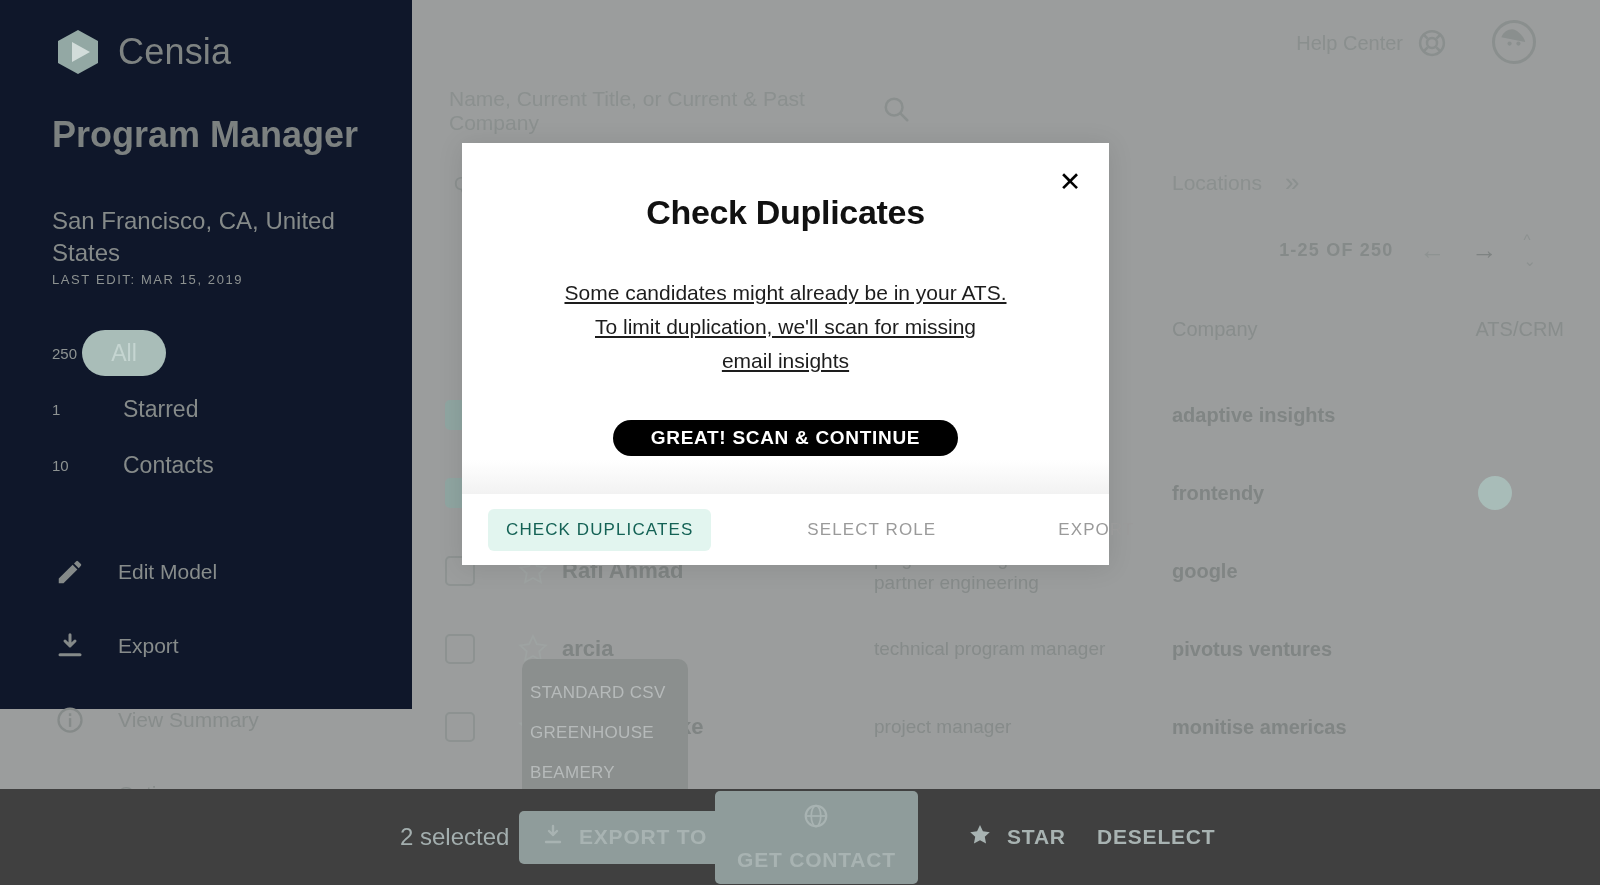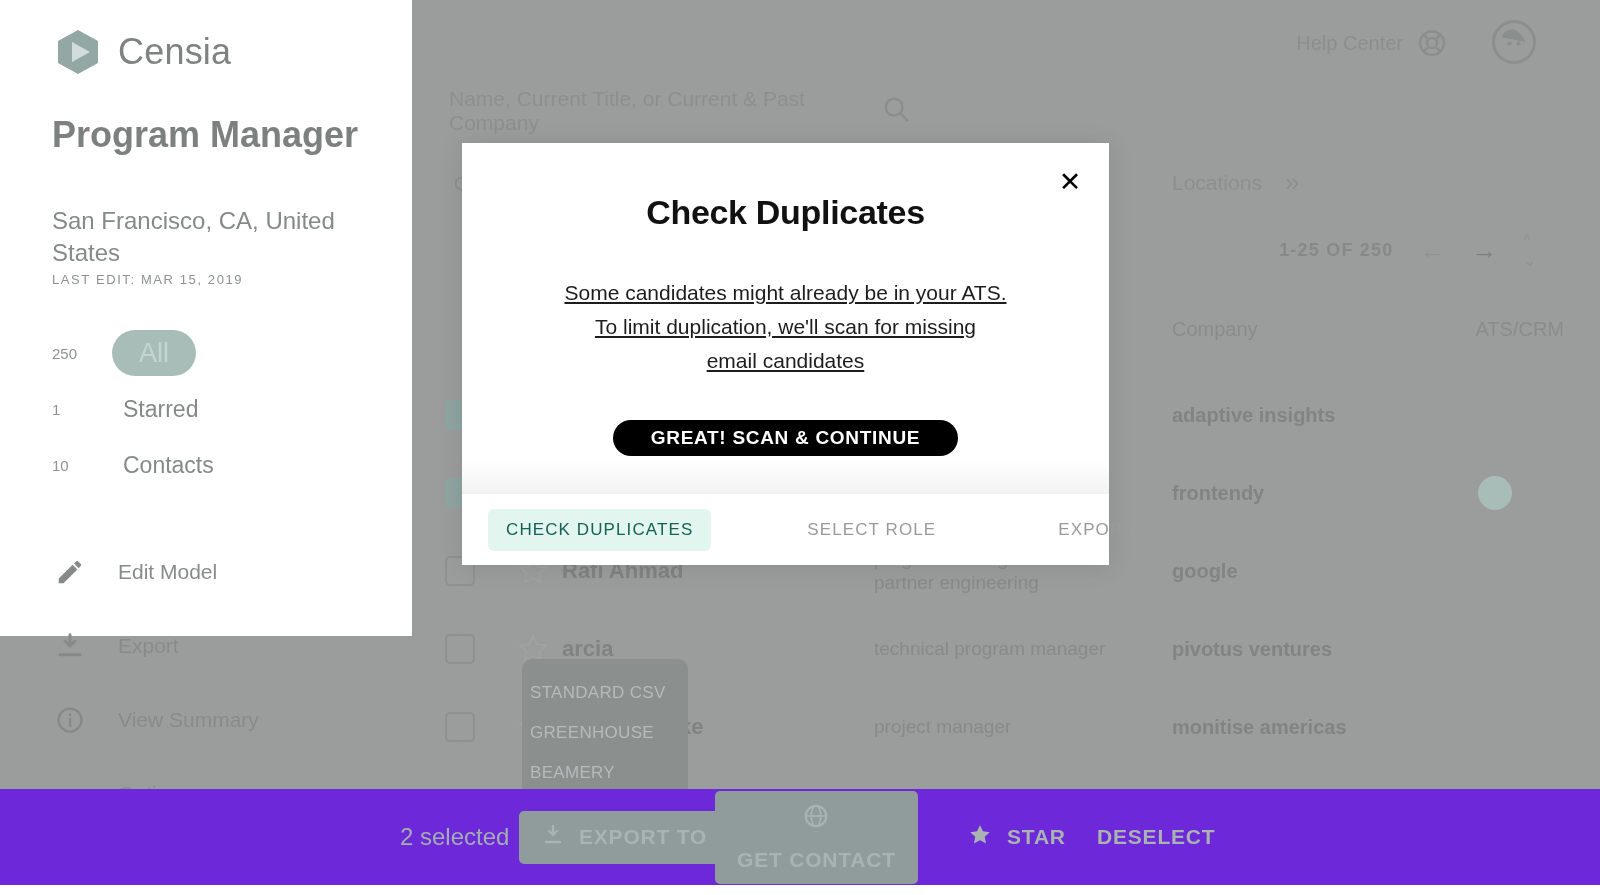--- a/index.html
+++ b/index.html
@@ -13,22 +13,22 @@
 
   
   #app-backdrop {
     position: absolute; inset: 0;
     background: #9b9d9d;
     overflow: hidden;
   }
 
   
   #sidebar {
-    position: absolute; left: 0; top: 0; width: 412px; height: 636px;
-    background: #ffffff;
+    position: absolute; left: 0; top: 0; width: 412px; height: 709px;
+    background: #0f172a;
   }
   .logo-row { position: absolute; left: 52px; top: 26px; display: flex; align-items: center; gap: 14px; }
   .logo-mark { width: 52px; height: 52px; position: relative; }
   .logo-text { font-size: 36px; color: #7e8382; letter-spacing: .2px; }
 
   .job-title {
     position: absolute; left: 52px; top: 115px; width: 330px;
     font-size: 36px; font-weight: bold; line-height: 40px; color: #7c8180;
   }
   .job-location {
@@ -40,24 +40,24 @@
     font-size: 13px; letter-spacing: 1.6px; color: #8d9291;
   }
 
   .filter-list { position: absolute; left: 0; top: 325px; width: 412px; }
   .filter-row { position: relative; height: 56px; display: flex; align-items: center; }
   .filter-count {
     position: absolute; left: 52px; width: 42px; text-align: left;
     font-size: 15px; color: #8e9392;
   }
   .filter-pill {
-    position: absolute; left: 112px; height: 46px; min-width: 84px;
+    position: absolute; left: 82px; height: 46px; min-width: 84px;
     display: flex; align-items: center; justify-content: center;
     padding: 0 26px; border-radius: 24px;
-    font-size: 27px; color: #8b918f;
+    font-size: 23px; color: #8b918f;
   }
   .filter-pill.active { background: #a9bdb8; color: #c5d5d1; }
   .filter-label { position: absolute; left: 123px; font-size: 23px; color: #858a89; }
 
   .nav-list { position: absolute; left: 0; top: 535px; width: 412px; }
   .nav-row { position: relative; height: 74px; display: flex; align-items: center; }
   .nav-icon { position: absolute; left: 55px; width: 30px; height: 30px; color: #84898 8; }
   .nav-label { position: absolute; left: 118px; font-size: 21px; color: #878c8b; }
 
   
@@ -132,21 +132,21 @@
   #export-menu .menu-tail {
     position: absolute; left: 32px; bottom: -13px;
     width: 0; height: 0;
     border-left: 15px solid transparent; border-right: 15px solid transparent;
     border-top: 14px solid #8b8f8e;
   }
 
   
   #action-bar {
     position: absolute; left: 0; bottom: 10px; width: 1600px; height: 96px;
-    background: #6d28d9;
+    background: #404040;
     display: flex; align-items: center;
   }
   .selected-count { position: absolute; left: 400px; font-size: 24px; color: #a3aeae; font-weight: 300; }
   .action-btn {
     position: absolute; display: flex; align-items: center; gap: 14px;
     padding: 12px 22px; border-radius: 5px;
     font-size: 21px; font-weight: bold; letter-spacing: .8px; color: #a8b3b2;
   }
   .action-btn.boxed { background: #8f9c9b; }
   .ab-export { left: 519px; }
@@ -441,21 +441,21 @@
   <div id="modal-overlay">
     <div id="modal">
 
       <div id="modal-close">✕</div>
 
       <div class="modal-body">
         <div class="modal-title">Check Duplicates</div>
         <div class="modal-desc">
           <div>Some candidates might already be in your ATS.</div>
           <div>To limit duplication, we'll scan for missing</div>
-          <div>email candidates</div>
+          <div>email insights</div>
         </div>
         <button class="modal-cta">GREAT! SCAN &amp; CONTINUE</button>
         <div class="modal-fade"></div>
       </div>
 
       <div class="modal-tabs">
         <div class="modal-tab active">CHECK DUPLICATES</div>
         <div class="modal-tab tab-sel-role">SELECT ROLE</div>
         <div class="modal-tab tab-export">EXPORT</div>
       </div>

